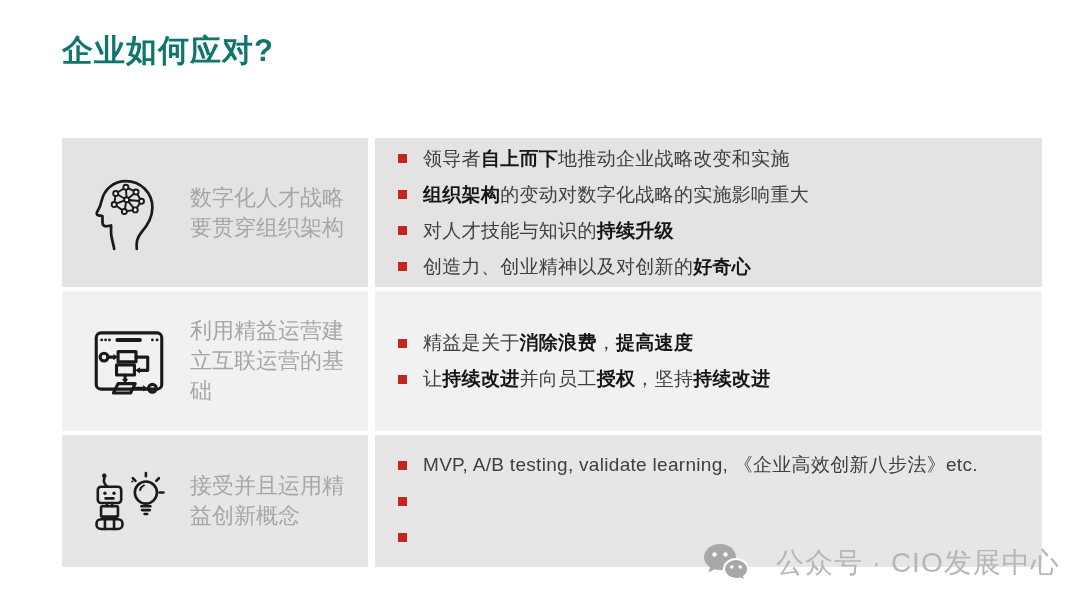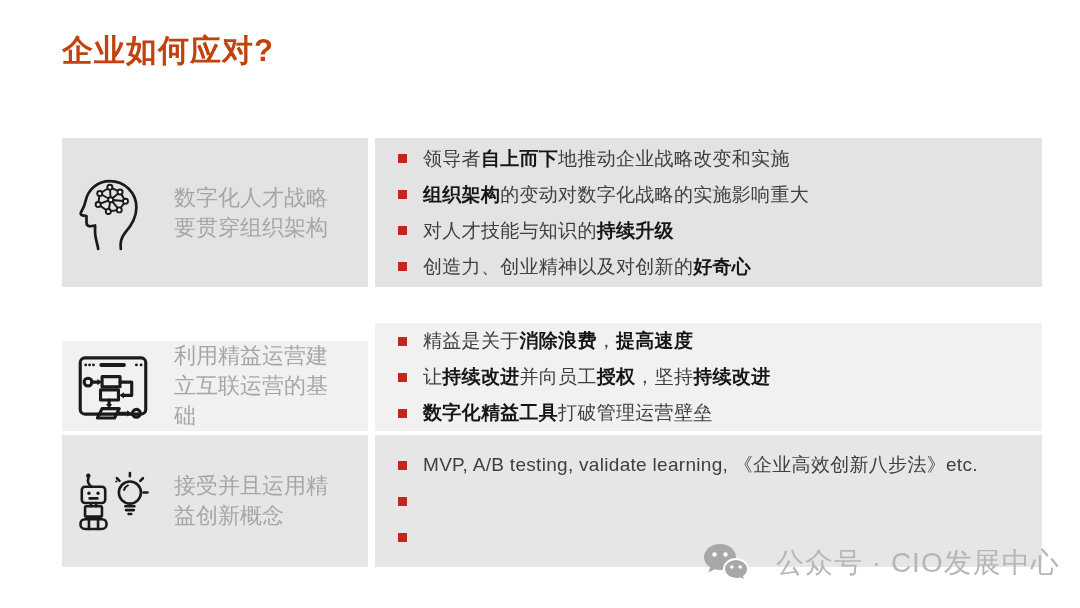--- a/index.html
+++ b/index.html
@@ -2,36 +2,36 @@
 <html><head>
 <meta charset="utf-8">
 <style>
   html,body{margin:0;padding:0;background:#ffffff;}
   .slide{
     position:relative;width:1080px;height:608px;background:#ffffff;overflow:hidden;
     font-family:"Liberation Sans", sans-serif;
   }
   .page-title{
     position:absolute;left:62px;top:30px;margin:0;
-    font-size:31px;font-weight:800;color:#c2410c;letter-spacing:1px;
+    font-size:31px;font-weight:800;color:#0f766e;letter-spacing:1px;
   }
   .table{
     position:absolute;left:62px;top:138px;width:980px;
     display:flex;flex-direction:column;gap:4px;
   }
   .row{display:flex;gap:7px;}
   .row-0{height:149px;}
-  .row-1{height:140px;align-items:flex-end;}
+  .row-1{height:140px;}
   .row-2{height:132px;}
   .bg-a{background:#e3e3e3;}
   .bg-b{background:#f1f1f1;}
   .bg-c{background:#e6e6e6;}
   .cell-left{
     width:306px;flex:0 0 306px;box-sizing:border-box;
-    display:flex;align-items:center;padding-left:12px;
+    display:flex;align-items:center;padding-left:28px;
   }
   .icon{width:78px;height:78px;flex:0 0 auto;margin-right:22px;display:block;}
   .icon svg{width:100%;height:100%;display:block;}
   .row-label{
     font-size:22px;color:#a6a6a6;line-height:1.36;width:166px;
     word-break:break-all;
   }
   .cell-right{
     flex:1;box-sizing:border-box;display:flex;flex-direction:column;
     justify-content:center;padding-left:20px;
@@ -137,24 +137,20 @@
       <div class="cell-right bg-b">
         <ul class="bullets">
             <li>
               <span class="marker"></span>
               <span class="btext"><span>精益是关于</span><span class="bold">消除浪费</span><span>，</span><span class="bold">提高速度</span></span>
             </li>
             <li>
               <span class="marker"></span>
               <span class="btext"><span>让</span><span class="bold">持续改进</span><span>并向员工</span><span class="bold">授权</span><span>，坚持</span><span class="bold">持续改进</span></span>
             </li>
-            <li>
-              <span class="marker"></span>
-              <span class="btext"><span class="bold">数字化精益工具</span><span>打破管理运营壁垒</span></span>
-            </li>
           </ul>
       </div>
     </div>
 
     <div class="row row-2">
       <div class="cell-left bg-c">
         <span class="icon">
           <svg viewBox="0 0 120 100" fill="none" stroke="#1a1a1a" stroke-width="4" stroke-linecap="round" stroke-linejoin="round">
             <circle cx="22" cy="11" r="3.5" fill="#1a1a1a" stroke="none"></circle>
             <path d="M22,15 C20,21 23,25 27,28"></path>

